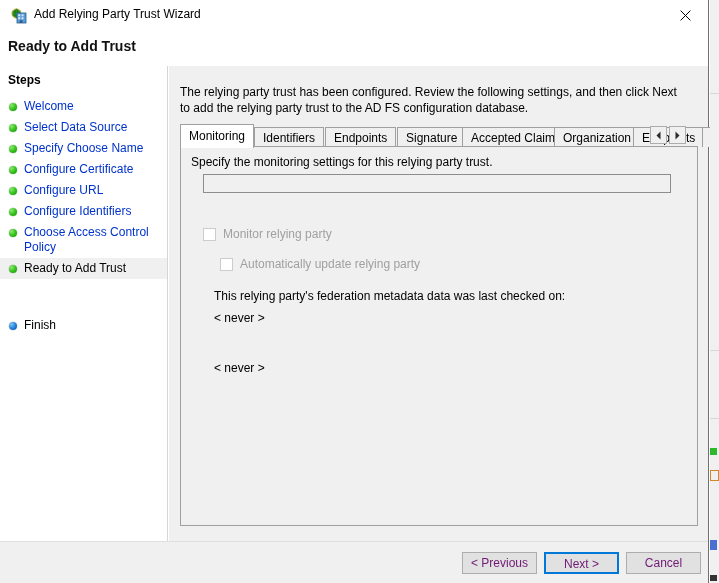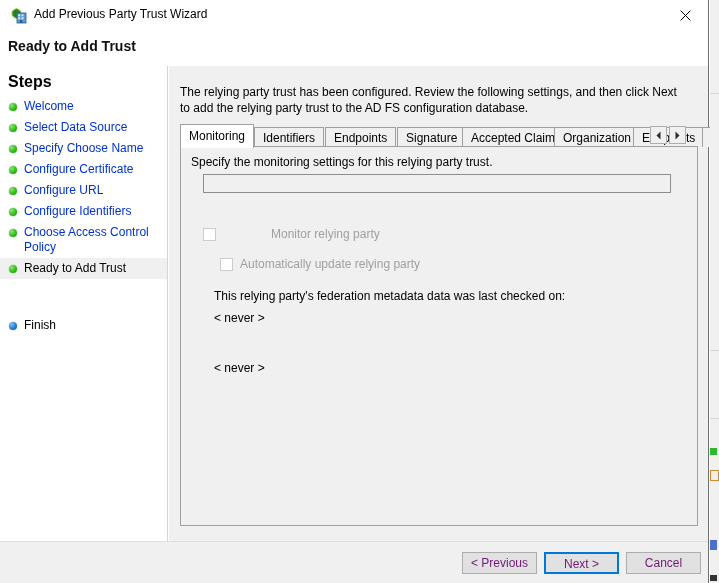--- a/index.html
+++ b/index.html
@@ -96,21 +96,21 @@
     position: absolute;
     left: 0; top: 66px;
     width: 168px; height: 475px;
     background: #ffffff;
     border-right: 1px solid #d5d5d5;
     box-sizing: border-box;
   }
   #steps-title {
     position: absolute;
     left: 8px; top: 7px;
-    font-size: 16px;
+    font-size: 12px;
     font-weight: bold;
     color: #000000;
   }
   #steps-list {
     position: absolute;
     left: 0; top: 30px;
     width: 167px;
   }
   .step {
     position: relative;
@@ -297,21 +297,21 @@
         <path d="M1.5 4.2 h8 M1.5 7 h8" stroke="#1a6f1a" stroke-width="0.8" fill="none"></path>
         <path d="M5.5 0.9 C3.6 3 3.6 8 5.5 10.1 C7.4 8 7.4 3 5.5 0.9Z" fill="none" stroke="#1a6f1a" stroke-width="0.8"></path>
         <rect x="6" y="5" width="9" height="10" fill="#5b9bd5" stroke="#2b5d8e" stroke-width="0.8"></rect>
         <rect x="7.2" y="6.3" width="2" height="2" fill="#d9e9f7"></rect>
         <rect x="10.5" y="6.3" width="2" height="2" fill="#d9e9f7"></rect>
         <rect x="7.2" y="9.3" width="2" height="2" fill="#d9e9f7"></rect>
         <rect x="10.5" y="9.3" width="2" height="2" fill="#d9e9f7"></rect>
         <rect x="8.8" y="12.2" width="2.6" height="2.8" fill="#2b5d8e"></rect>
       </svg>
     </span>
-    <span id="title-text">Add Previous Party Trust Wizard</span>
+    <span id="title-text">Add Relying Party Trust Wizard</span>
     <div id="close-btn">
       <svg width="11" height="11" viewBox="0 0 11 11">
         <path d="M0.6 0.6 L10.4 10.4 M10.4 0.6 L0.6 10.4" stroke="#000000" stroke-width="1"></path>
       </svg>
     </div>
   </div>
 
   <div id="header">
     <div id="header-title">Ready to Add Trust</div>
   </div>
@@ -397,21 +397,21 @@
       </div>
 
       <div id="tabpanel">
 
         <div class="panel-line" style="left:10px; top:8px;">Specify the monitoring settings for this relying party trust.</div>
 
         <div class="panel-line" style="left:22px; top:32px;">Relying party's federation metadata URL:</div>
 
         <input id="meta-url-input" type="text" disabled="" value="" style="">
 
-        <div class="cbrow" style="left:22px; top:80px;gap:48px;">
+        <div class="cbrow" style="left:22px; top:80px;">
           <span class="cbox"></span>
           <span class="cblabel">Monitor relying party</span>
         </div>
 
         <div class="cbrow" style="left:39px; top:110px;">
           <span class="cbox"></span>
           <span class="cblabel">Automatically update relying party</span>
         </div>
 
         <div class="panel-line" style="left:33px; top:142px;">This relying party's federation metadata data was last checked on:</div>

